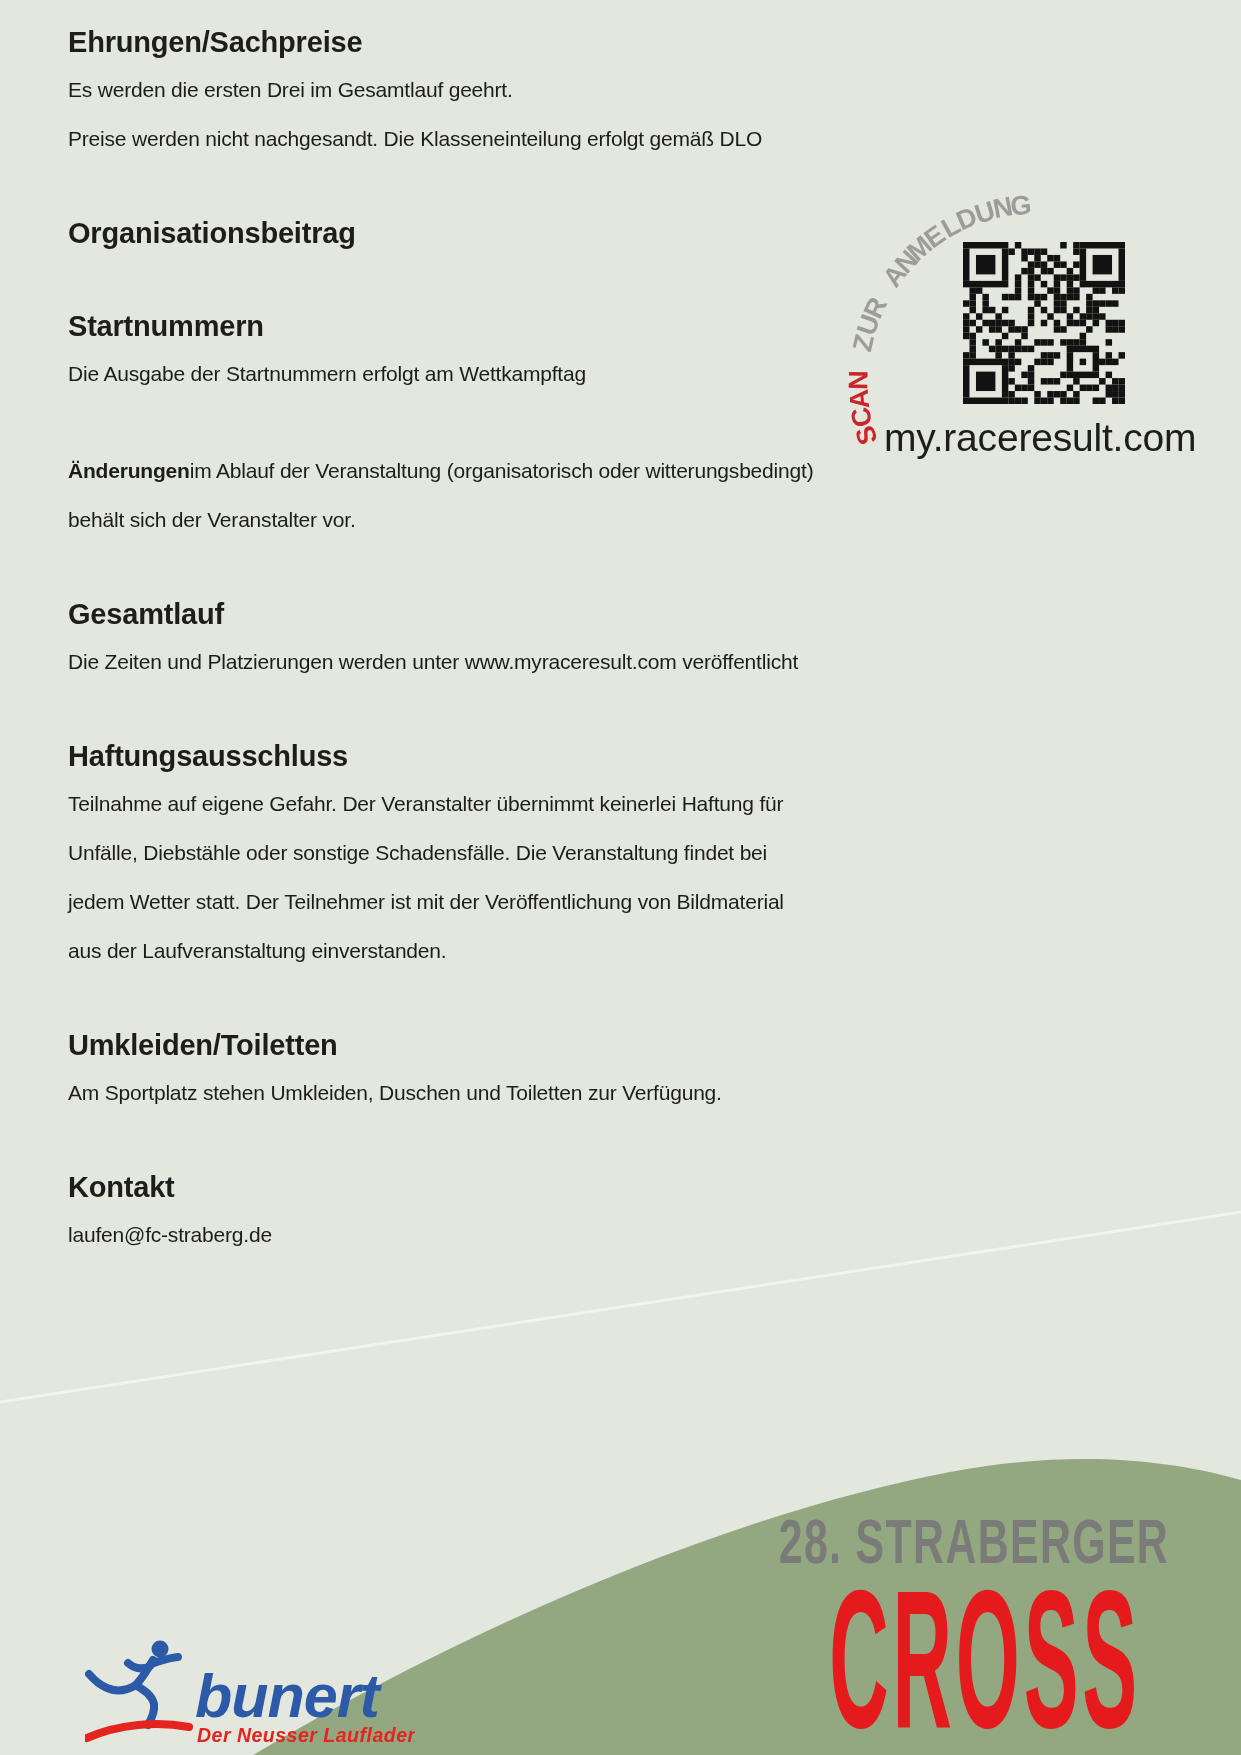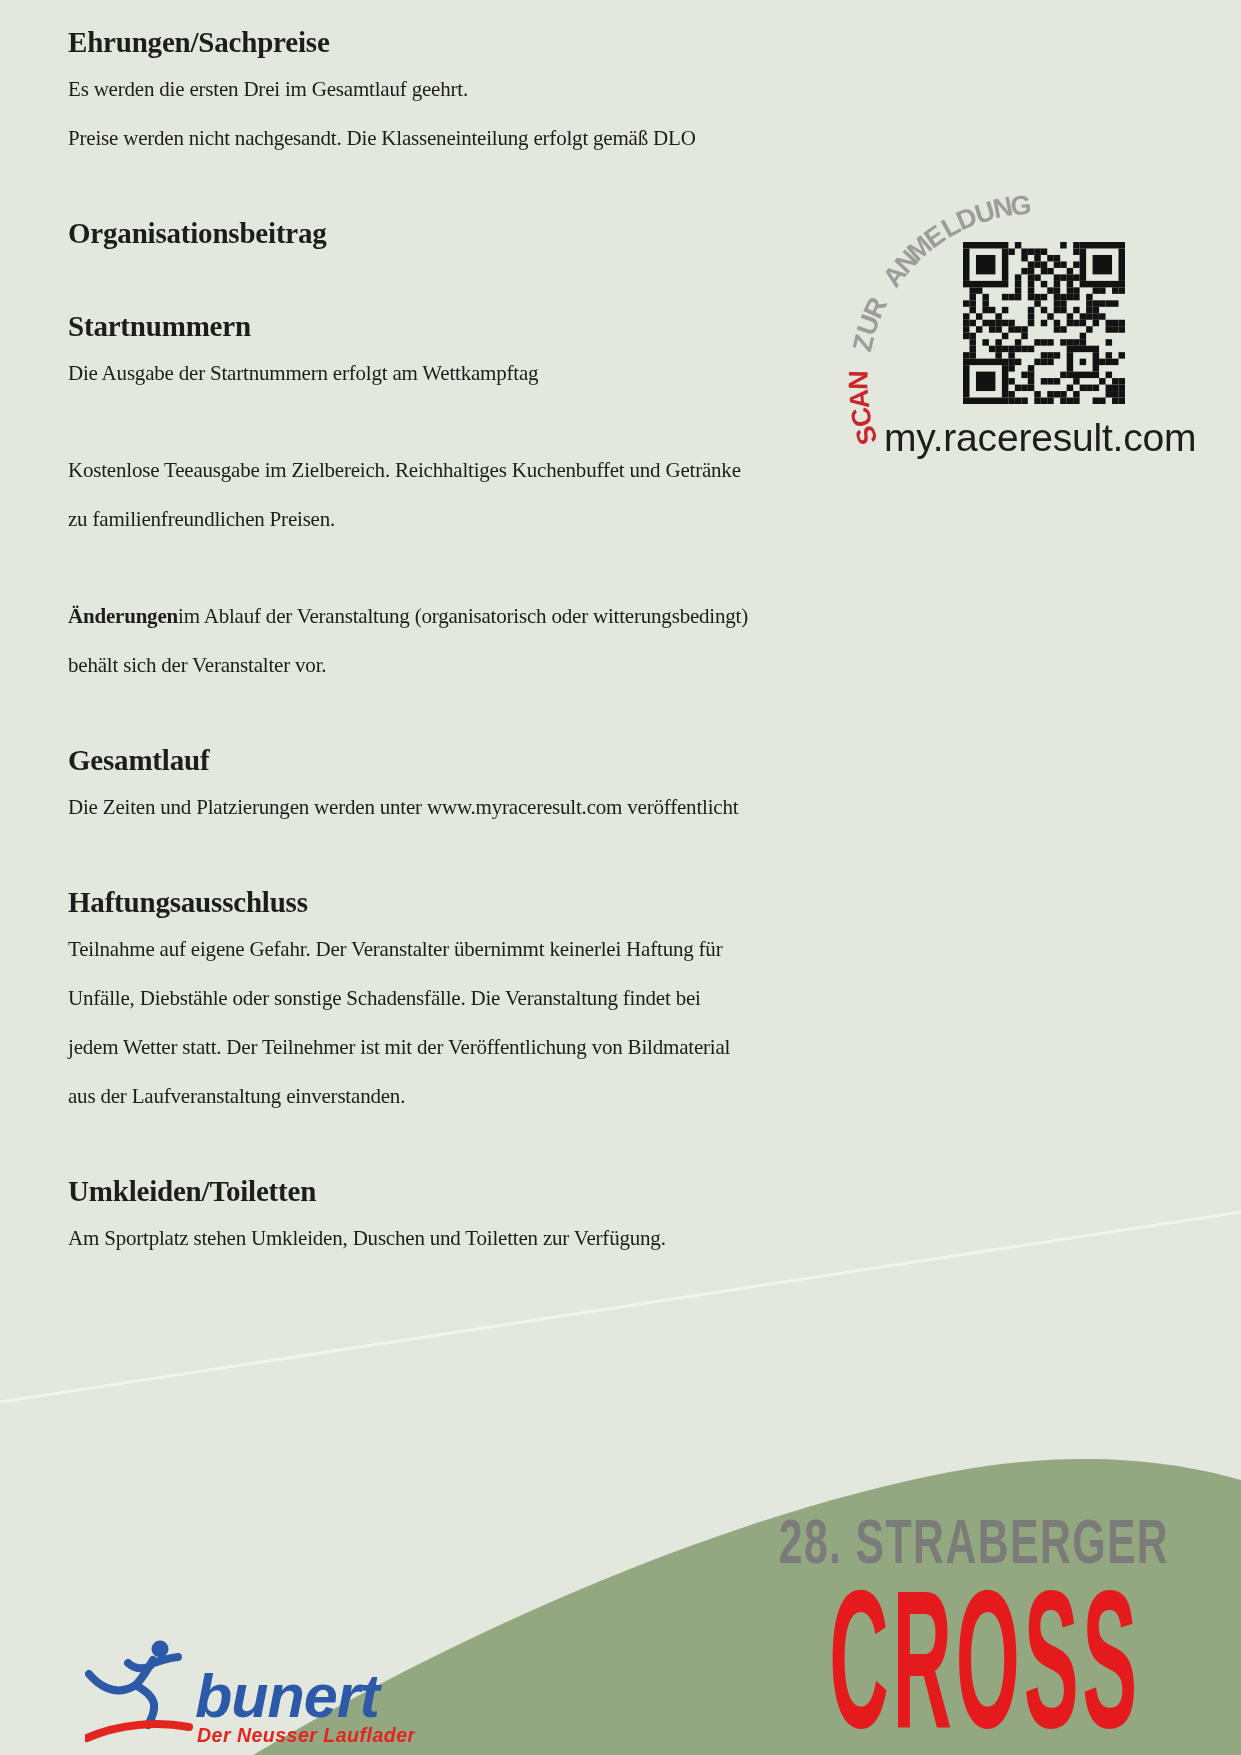--- a/index.html
+++ b/index.html
@@ -8,21 +8,21 @@
     --c-text:#1d1d1b; --c-logo_blue:#2c5aa8; --c-logo_red:#e3241f; --c-qr_dark:#121212;
   }
   html,body{margin:0;padding:0;}
   .page{
     position:relative;width:1241px;height:1755px;overflow:hidden;
     background:var(--c-background);color:var(--c-text);
     font-family:"Liberation Sans", sans-serif;
   }
   .bg-line{position:absolute;left:0;top:0;width:1241px;height:1755px;pointer-events:none;}
   .hill{position:absolute;left:0;top:0;width:1241px;height:1755px;pointer-events:none;}
-  .content{position:absolute;left:68px;top:20px;width:1140px;z-index:2;font-family:Liberation Serif, serif;}
+  .content{position:absolute;left:68px;top:20px;width:1140px;z-index:2;}
   .content section{margin:48px 0 0 0;}
   .content section:first-child{margin-top:0;}
   .h{font-size:29px;line-height:45px;font-weight:700;margin:0;letter-spacing:-0.2px;}
   .lines{font-size:21px;line-height:49px;white-space:pre-line;letter-spacing:-0.2px;}
   .inline-h{font-weight:700;}
   
   .qr{position:absolute;left:963px;top:242px;width:162px;height:162px;z-index:2;}
   .qr-caption{position:absolute;left:884px;top:421px;width:232px;
     font-size:39px;line-height:34px;z-index:2;letter-spacing:-0.2px;}
   .arc{position:absolute;inset:0;z-index:2;pointer-events:none;}
@@ -61,22 +61,20 @@
     <section>
       <h2 class="h">Organisationsbeitrag</h2>
     </section>
 
     <section>
       <h2 class="h">Startnummern</h2>
       <div class="lines">Die Ausgabe der Startnummern erfolgt am Wettkampftag</div>
     </section>
 
     <section>
-      <div class="lines">Kostenlose Teeausgabe im Zielbereich. Reichhaltiges Kuchenbuffet und Getränke
-zu familienfreundlichen Preisen.</div>
     </section>
 
     <section>
       <div class="lines"><strong class="inline-h">Änderungen</strong><span>im Ablauf der Veranstaltung (organisatorisch oder witterungsbedingt)
 behält sich der Veranstalter vor.</span></div>
     </section>
 
     <section>
       <h2 class="h">Gesamtlauf</h2>
       <div class="lines">Die Zeiten und Platzierungen werden unter www.myraceresult.com veröffentlicht</div>
@@ -88,20 +86,24 @@
 Unfälle, Diebstähle oder sonstige Schadensfälle. Die Veranstaltung findet bei
 jedem Wetter statt. Der Teilnehmer ist mit der Veröffentlichung von Bildmaterial
 aus der Laufveranstaltung einverstanden.</div>
     </section>
 
     <section>
       <h2 class="h">Umkleiden/Toiletten</h2>
       <div class="lines">Am Sportplatz stehen Umkleiden, Duschen und Toiletten zur Verfügung.</div>
     </section>
 
+    <section>
+      <h2 class="h">Kontakt</h2>
+      <div class="lines">laufen@fc-straberg.de</div>
+    </section>
 
   </main>
 
   <div class="arc">
       <span class="arc-ch arc-red" style="left: 866.778px; top: 435.042px; transform: translate(-50%, -50%) rotate(-107deg);">S</span>
       <span class="arc-ch arc-red" style="left: 862.27px; top: 416.964px; transform: translate(-50%, -50%) rotate(-101deg);">C</span>
       <span class="arc-ch arc-red" style="left: 859.677px; top: 398.514px; transform: translate(-50%, -50%) rotate(-95deg);">A</span>
       <span class="arc-ch arc-red" style="left: 859.027px; top: 379.893px; transform: translate(-50%, -50%) rotate(-89deg);">N</span>
       <span class="arc-ch" style="left: 863.562px; top: 342.959px; transform: translate(-50%, -50%) rotate(-77deg);">Z</span>
       <span class="arc-ch" style="left: 868.698px; top: 325.049px; transform: translate(-50%, -50%) rotate(-71deg);">U</span>

